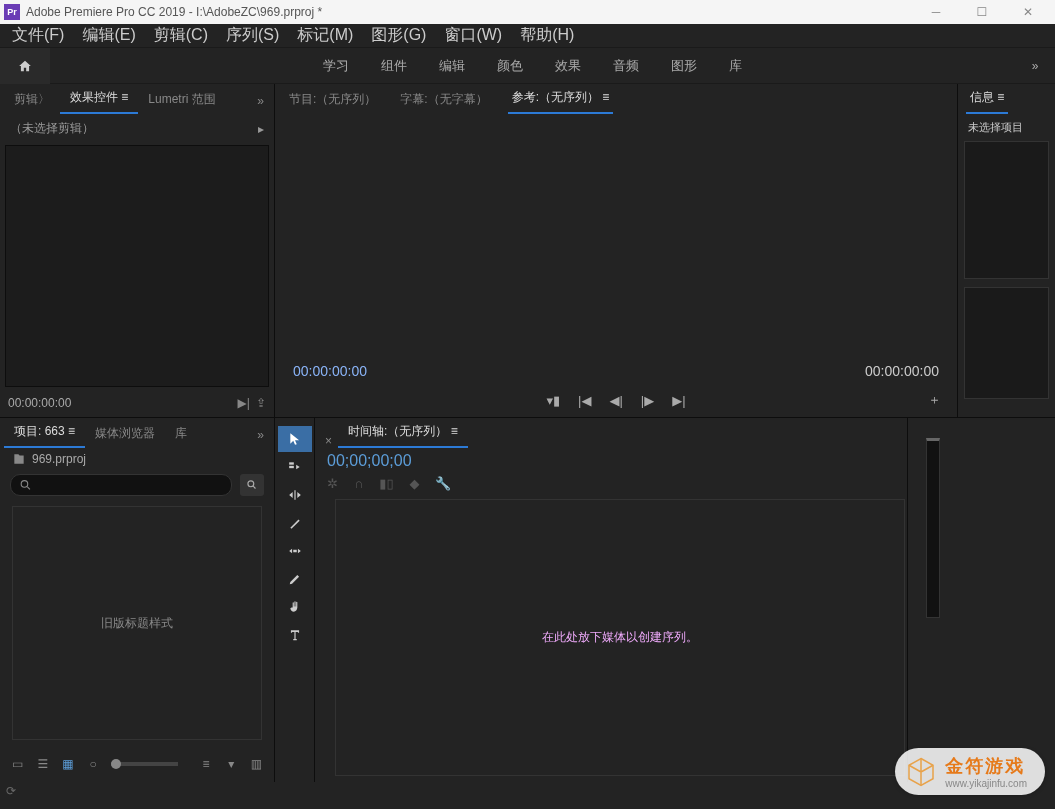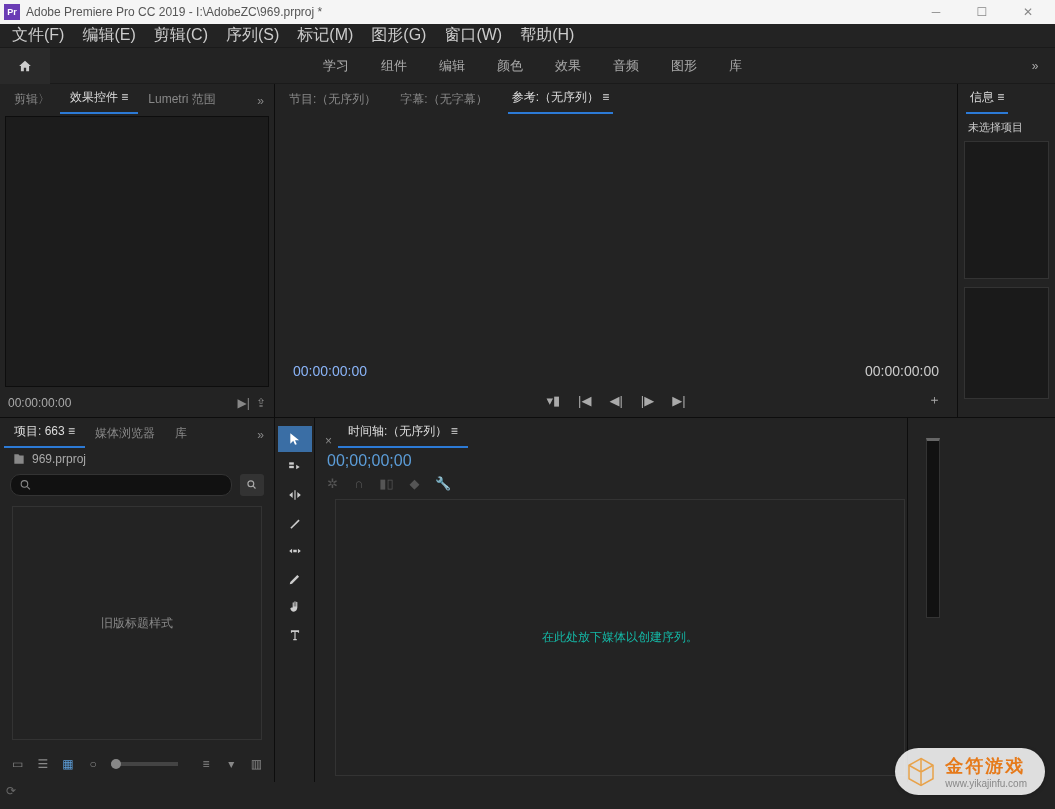--- a/index.html
+++ b/index.html
@@ -66,21 +66,21 @@
     
     .tools-col { width: 40px; background: #232323; display: flex; flex-direction: column; padding-top: 8px; gap: 2px; border-right: 1px solid #0d0d0d; }
     .tool-btn { width: 34px; height: 26px; margin: 0 auto; display: flex; align-items: center; justify-content: center; color: #ccc; cursor: pointer; }
     .tool-btn.active { background: #3a6ea5; }
     
     .timeline-panel { flex: 1; background: #232323; display: flex; flex-direction: column; border-right: 1px solid #0d0d0d; }
     .timeline-tabs { display: flex; height: 30px; align-items: flex-end; padding: 0 10px; gap: 6px; }
     .timeline-timecode { padding: 4px 12px; color: #5c9dd8; font-size: 16px; }
     .timeline-toolbar { display: flex; padding: 2px 12px; gap: 16px; }
     .tl-tool { color: #555; cursor: pointer; font-size: 13px; }
-    .timeline-content { flex: 1; display: flex; align-items: center; justify-content: center; color: #14b8a6; border: 1px solid #333; margin: 6px 2px 6px 20px; }
+    .timeline-content { flex: 1; display: flex; align-items: center; justify-content: center; color: #f0abfc; border: 1px solid #333; margin: 6px 2px 6px 20px; }
     
     .audio-meter { width: 50px; background: #232323; display: flex; align-items: flex-start; justify-content: center; padding-top: 20px; }
     .meter-bar { width: 14px; height: 180px; background: #111; border: 1px solid #333; border-top:3px solid #666; }
     
     .status-bar { height: 22px; background: #232323; padding: 2px 6px; color: #666; }
     
     .watermark { position: absolute; right: 10px; bottom: 14px; background: rgba(255,255,255,0.85); border-radius: 28px; padding: 6px 18px 6px 50px; display: flex; flex-direction: column; box-shadow: 0 1px 4px rgba(0,0,0,.2); }
     .watermark .wm-title { color: #e67a1a; font-size: 18px; font-weight: bold; letter-spacing: 2px; }
     .watermark .wm-sub { color: #888; font-size: 10px; }
     .watermark .wm-icon { position: absolute; left: 8px; top: 6px; width: 36px; height: 36px; }
@@ -136,20 +136,24 @@
   <div style="display:flex;flex-direction:column;flex:1;">
     <div class="top-panels-row" style="width:100%;">
 
       <div class="effects-panel">
         <div class="panel-tabs">
           <div class="panel-tab">剪辑〉</div>
           <div class="panel-tab active"><span>效果控件</span> ≡</div>
           <div class="panel-tab">Lumetri 范围</div>
           <div class="panel-tab-menu">»</div>
         </div>
+        <div class="effects-sub">
+          <span>（未选择剪辑）</span>
+          <span>▸</span>
+        </div>
         <div class="effects-viewport"></div>
         <div class="effects-footer">
           <span>00:00:00:00</span>
           <span class="space"></span>
           <span class="footer-icon">▶|</span>
           <span class="footer-icon">⇪</span>
         </div>
       </div>
 
       <div class="program-panel" style="flex:1">

